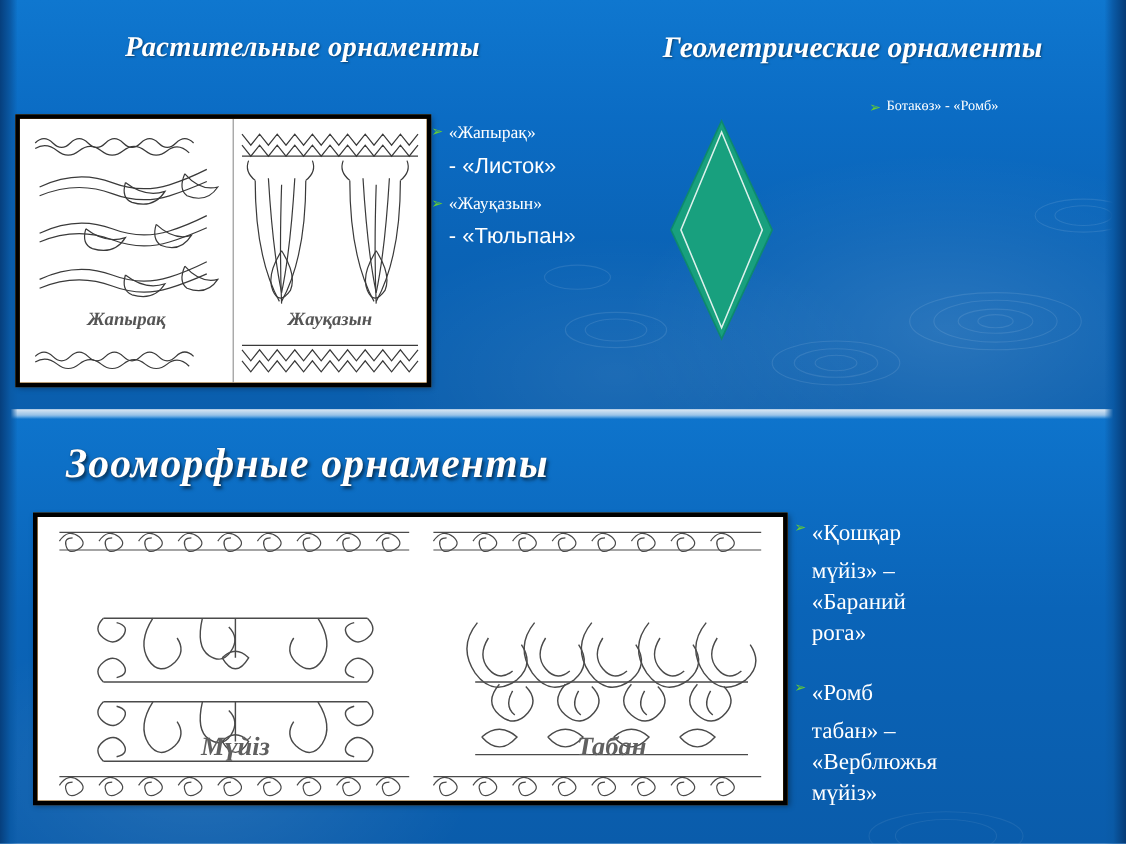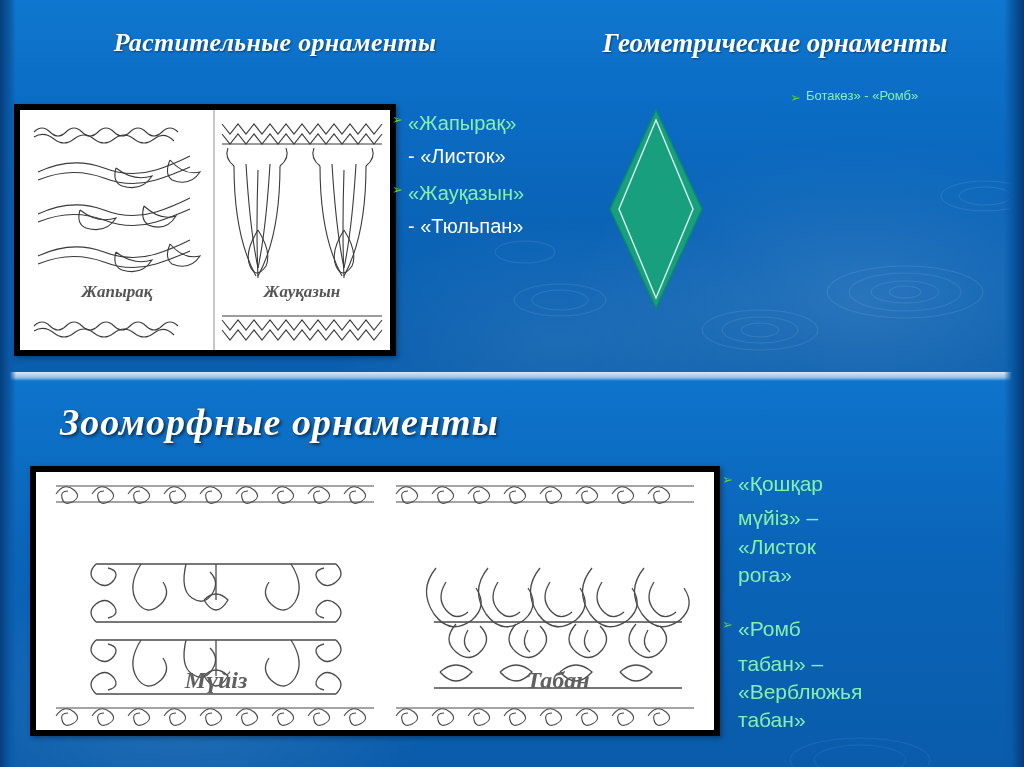--- a/index.html
+++ b/index.html
@@ -92,21 +92,21 @@
     font-size: 38px;
     color: #ffffff;
     text-shadow: 2px 2px 3px rgba(0,0,0,0.5), 0 0 1px rgba(0,0,0,0.6);
     letter-spacing: 1px;
   }
 
   
   .card {
     position: absolute;
     background: #a16207;
-    border: 6px solid #000000;
+    border: 4px solid #000000;
     box-shadow: 2px 2px 5px rgba(0,0,0,0.35);
     overflow: hidden;
   }
   #card-plant { left: 14px; top: 104px; width: 370px; height: 240px; }
   #card-zoo   { left: 30px; top: 466px; width: 678px; height: 258px; }
 
   
   .bullets { position: absolute; }
   .bullet-row {
     display: flex;
@@ -115,25 +115,25 @@
   }
   .bullet-mark {
     flex: 0 0 auto;
     width: 16px;
     color: #66cc33;
     font-size: 13px;
     line-height: 1.25;
     margin-top: 2px;
   }
   .bullet-text {
-    color: #86efac;
-    font-family: Liberation Sans, sans-serif;
+    color: #ffffff;
+    font-family: Liberation Serif, serif;
   }
   #plant-bullets { left: 392px; top: 110px; width: 190px; }
-  #plant-bullets .bullet-text { font-size: 20px; line-height: 1.35; }
+  #plant-bullets .bullet-text { font-size: 16px; line-height: 1.35; }
   #plant-bullets .sub {
     color: #ffffff;
     font-size: 20px;
     margin-left: 16px;
     line-height: 1.35;
   }
   #geom-bullets { left: 790px; top: 88px; width: 220px; }
   #geom-bullets .bullet-text { font-size: 13px; line-height: 1.3; white-space: nowrap; }
   #zoo-bullets { left: 722px; top: 470px; width: 290px; }
   #zoo-bullets .bullet-text { font-size: 21px; line-height: 1.35; }
@@ -390,27 +390,27 @@
     </svg>
   </div>
 
   <div class="bullets" id="zoo-bullets">
     <div class="group">
       <div class="bullet-row">
         <span class="bullet-mark">➢</span>
         <span class="bullet-text">«Қошқар</span>
       </div>
       <div class="bullet-text" style="margin-left:16px">мүйіз» –</div>
-      <div class="bullet-text" style="margin-left:16px">«Листок</div>
+      <div class="bullet-text" style="margin-left:16px">«Бараний</div>
       <div class="bullet-text" style="margin-left:16px">рога»</div>
     </div>
     <div class="group">
       <div class="bullet-row">
         <span class="bullet-mark">➢</span>
         <span class="bullet-text">«Ромб</span>
       </div>
       <div class="bullet-text" style="margin-left:16px">табан» –</div>
       <div class="bullet-text" style="margin-left:16px">«Верблюжья</div>
-      <div class="bullet-text" style="margin-left:16px">табан»</div>
+      <div class="bullet-text" style="margin-left:16px">мүйіз»</div>
     </div>
   </div>
 
 </div>
 
 </body></html>

